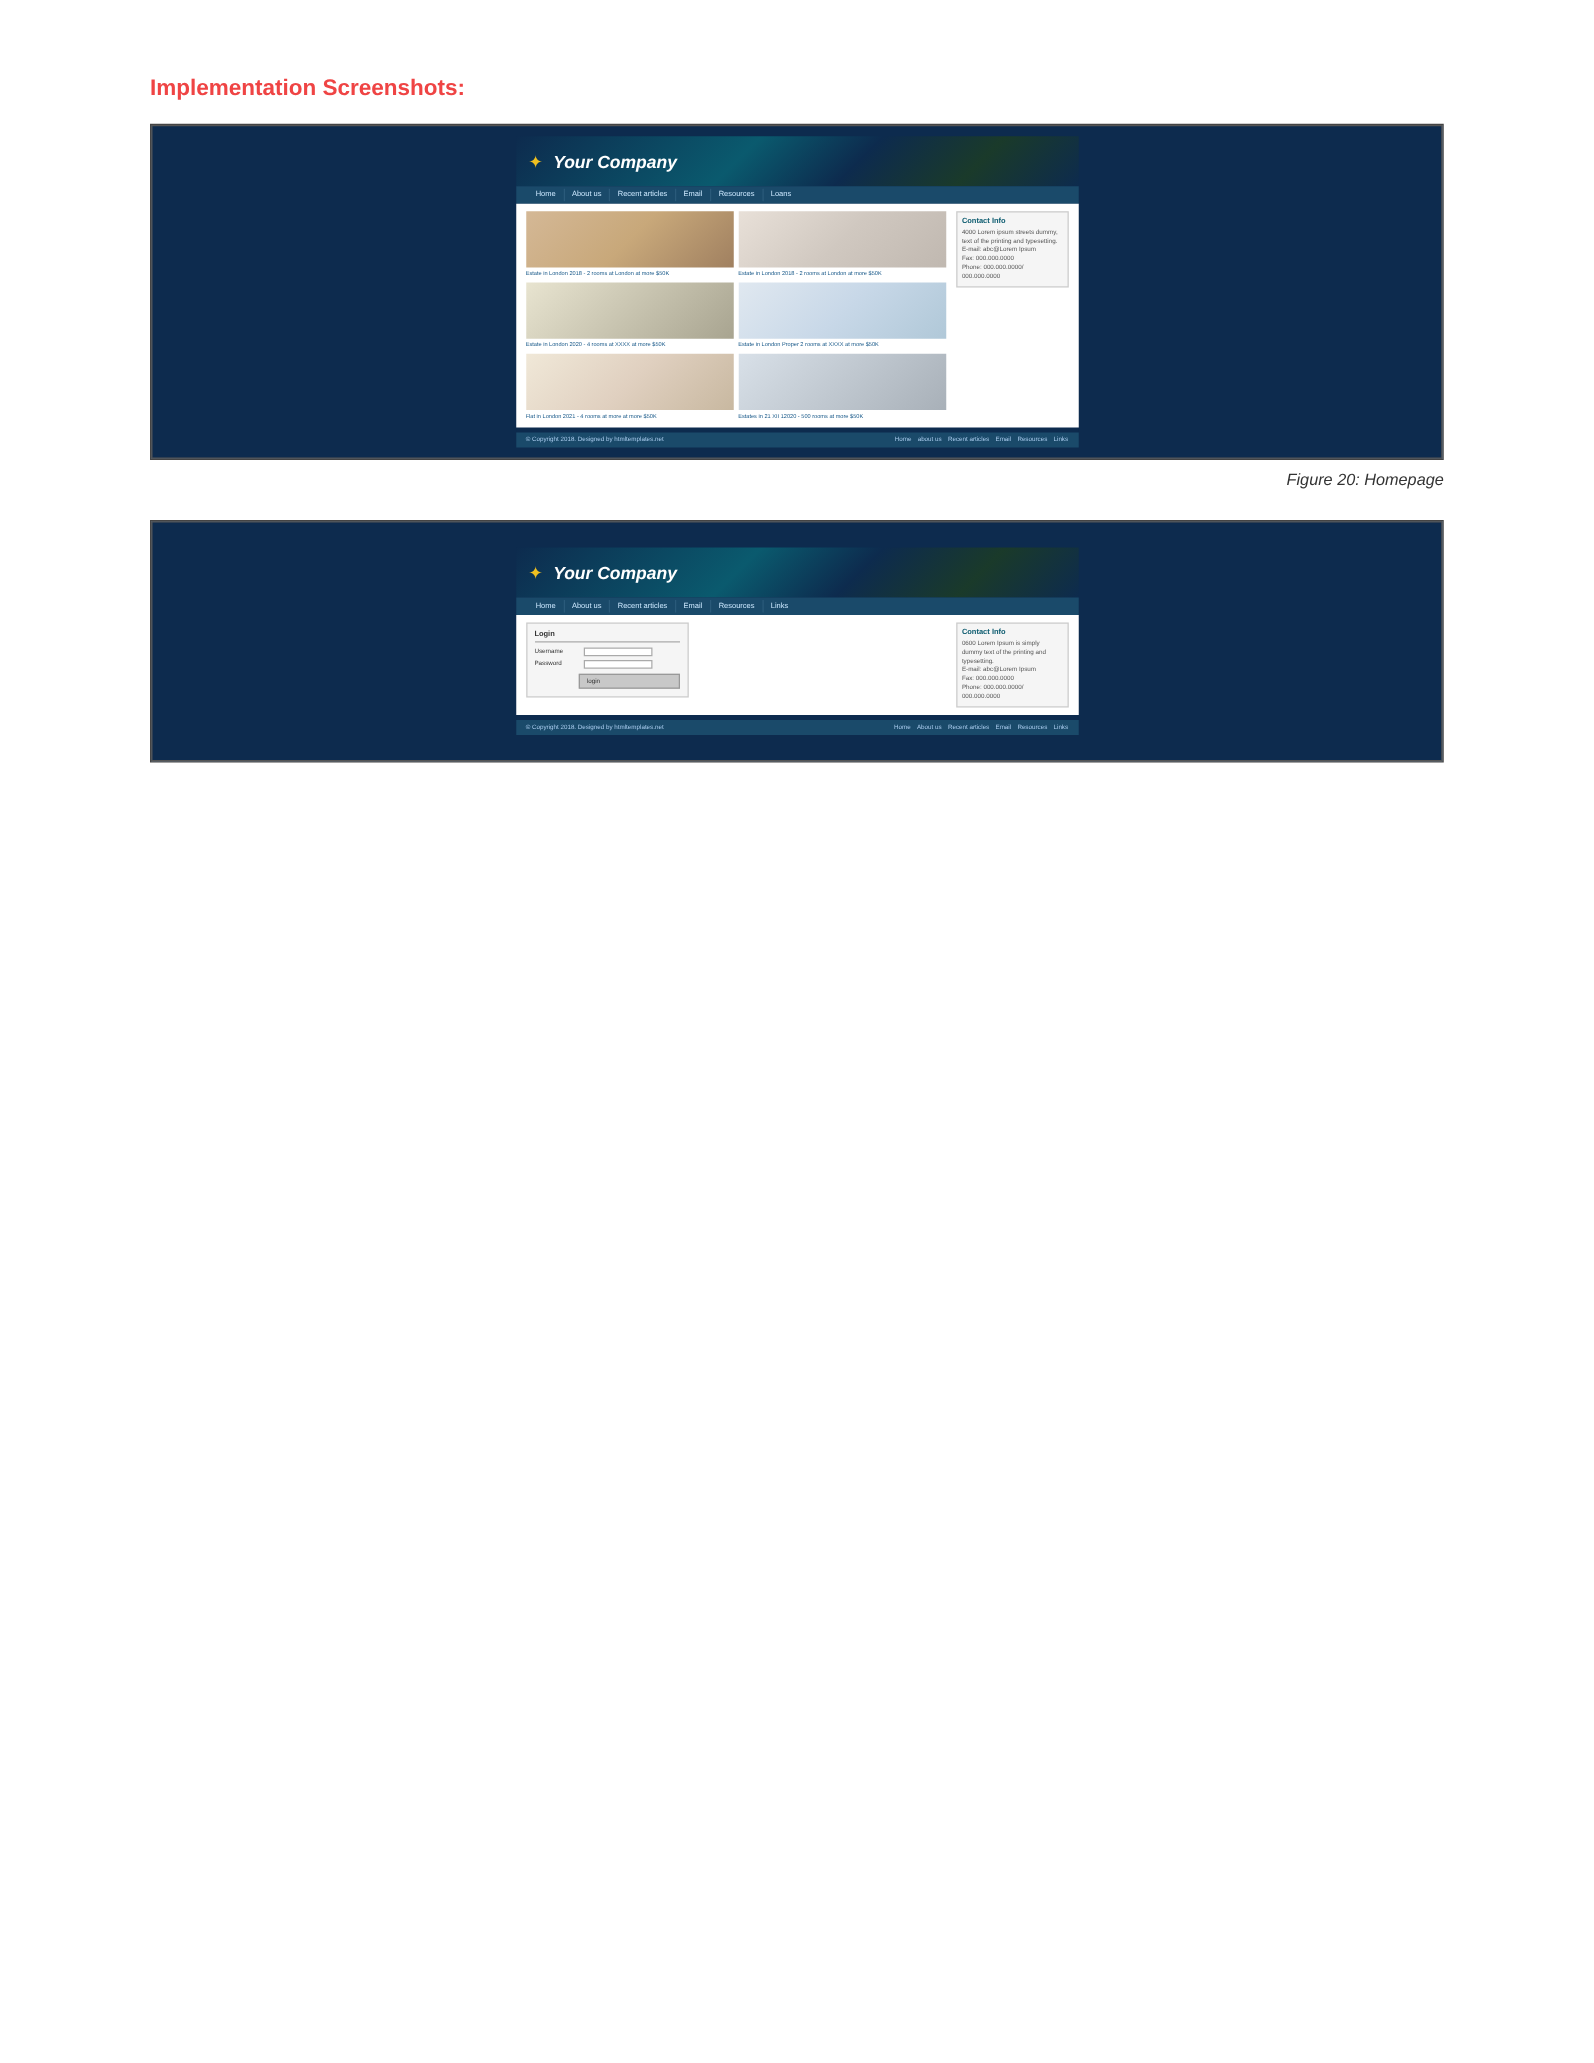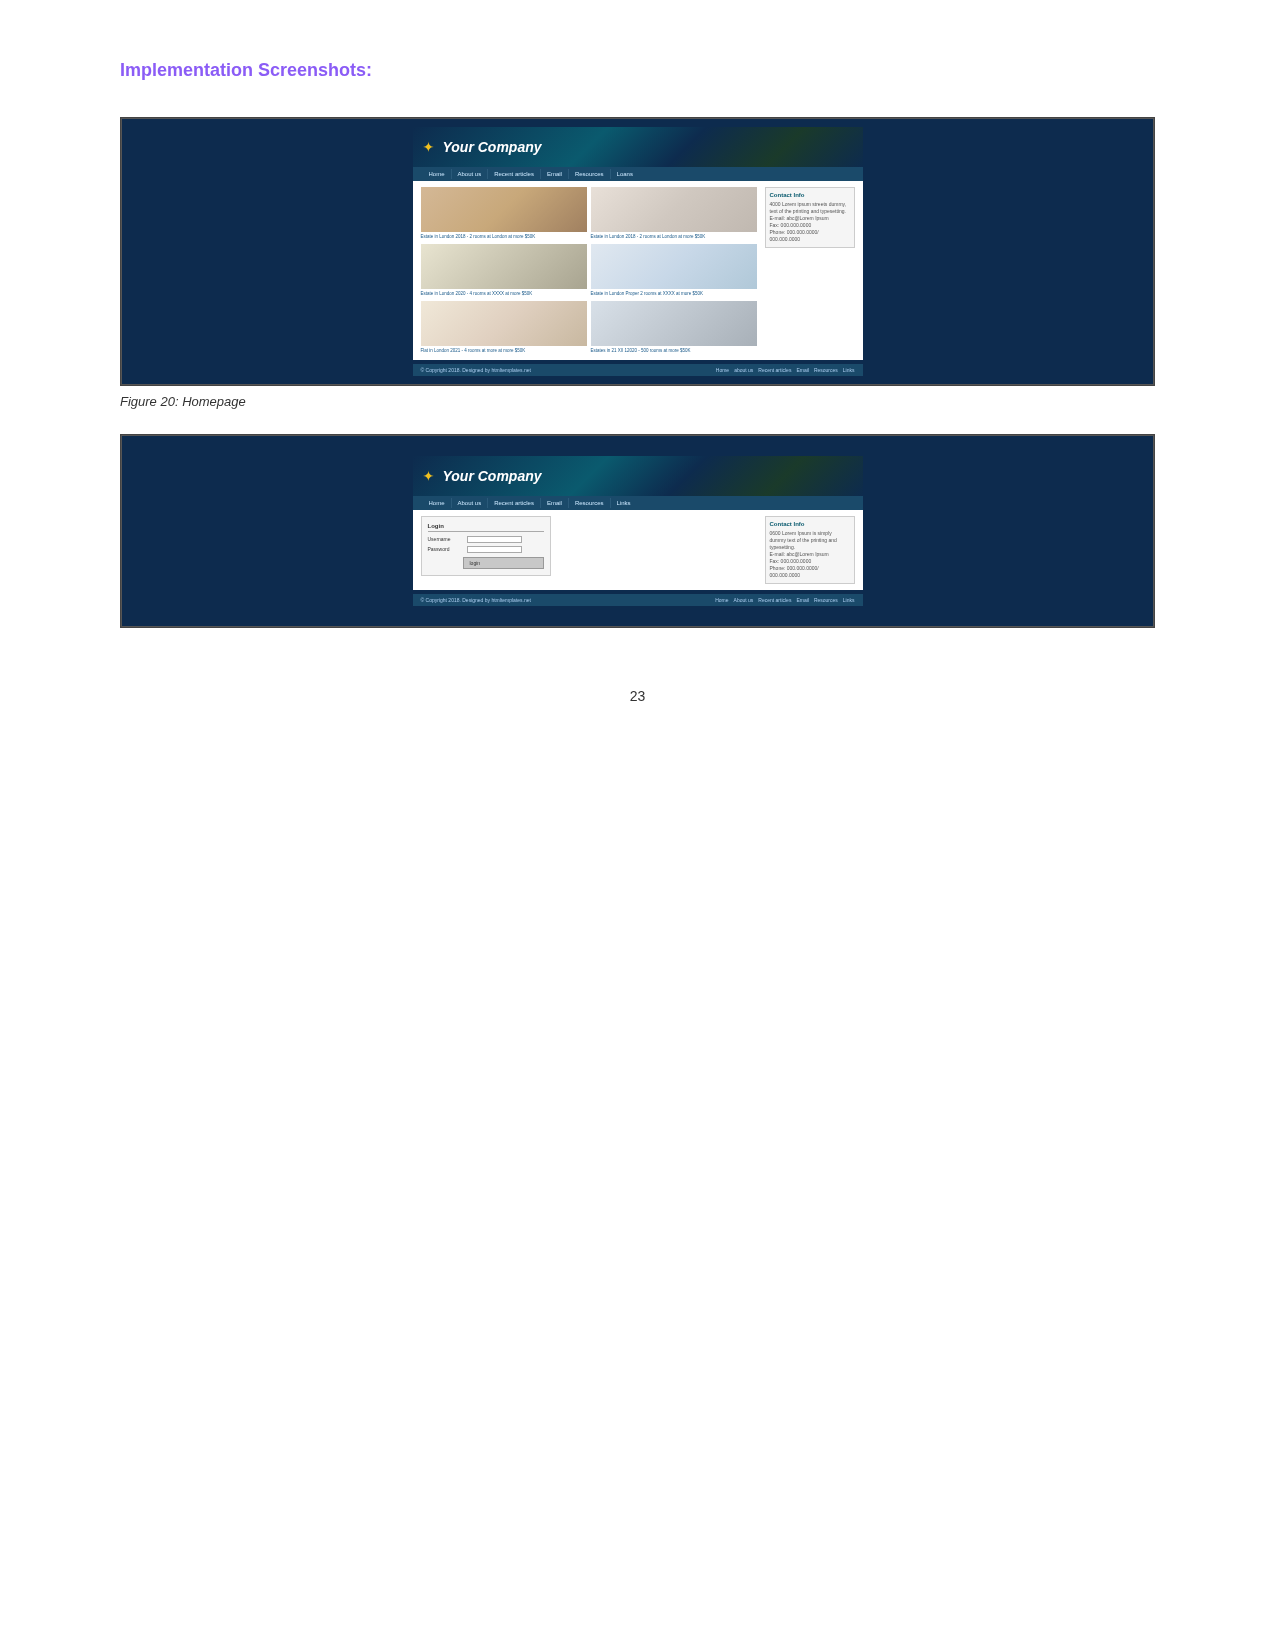--- a/index.html
+++ b/index.html
@@ -11,22 +11,22 @@
       position: relative;
     }
 
     .page-content {
       padding: 60px 120px 40px 120px;
     }
 
     .section-title {
       font-size: 18px;
       font-weight: bold;
-      margin-bottom: 36px;
-      color: #8b5cf6;
+      margin-bottom: 18px;
+      color: #ef4444;
     }
 
     
     .screenshot-block {
       margin-bottom: 10px;
     }
 
     .screenshot-wrapper {
       background: #0d2b4e;
       border: 1px solid #555;
@@ -189,21 +189,21 @@
       gap: 5px;
     }
 
     .mock-footer-link {
       font-size: 5px;
       color: #aaccee;
     }
 
     
     .figure-caption {
-      text-align: left;
+      text-align: right;
       font-style: italic;
       font-size: 13px;
       color: #333;
       margin-top: 8px;
       margin-bottom: 25px;
     }
 
     
     .mock-login-form {
       background: #f5f5f5;
@@ -414,15 +414,14 @@
               <span class="mock-footer-link">Resources</span>
               <span class="mock-footer-link">Links</span>
             </div>
           </div>
 
         </div>
       </div>
     </div>
   </div>
 
-  <div class="page-number">23</div>
 
 </div>
 
 </body></html>

